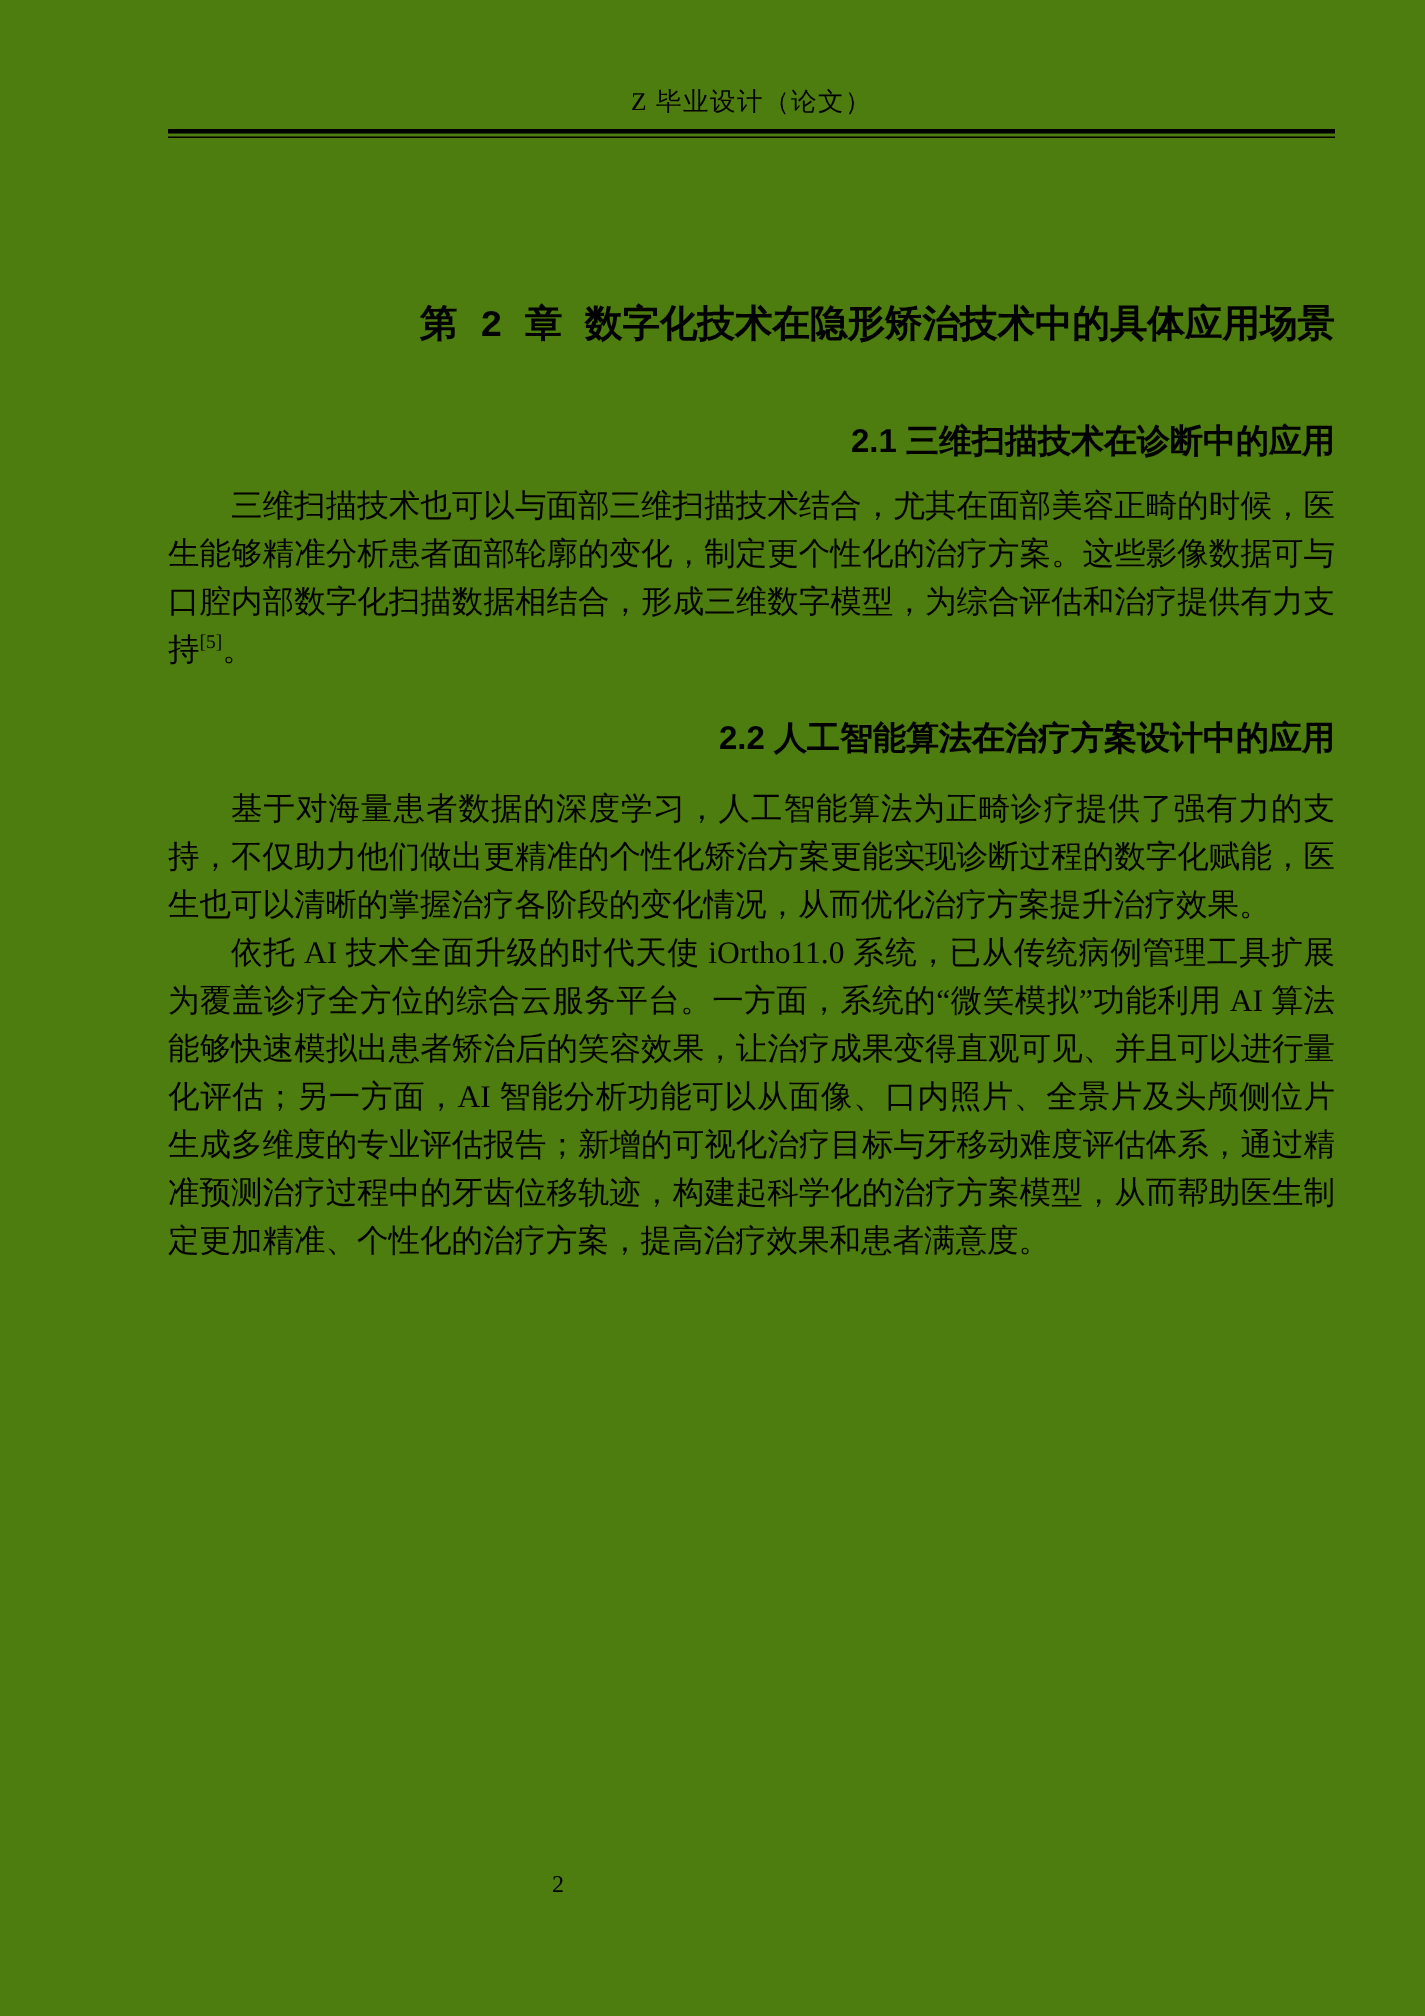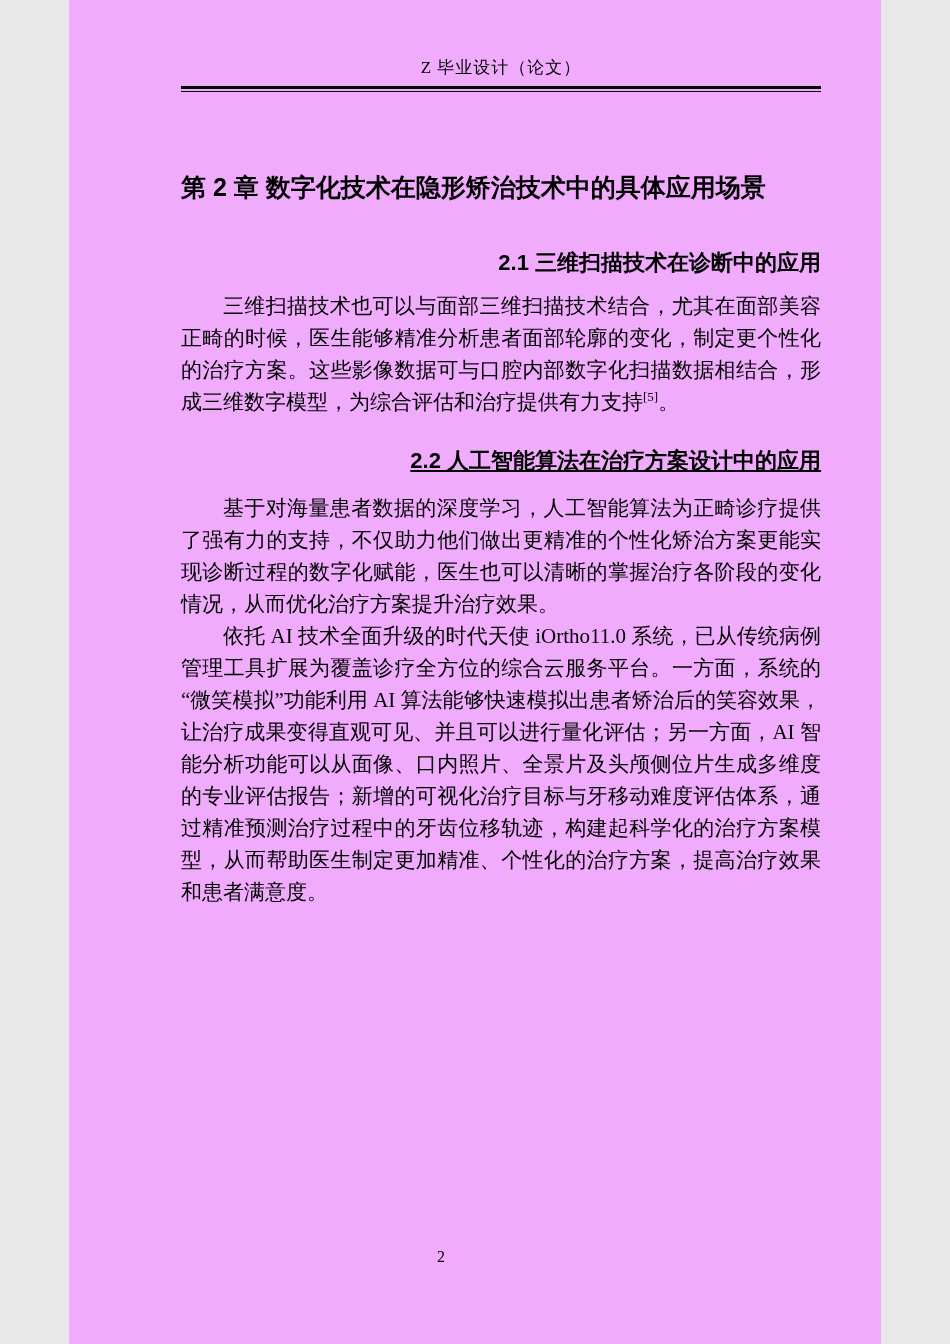--- a/index.html
+++ b/index.html
@@ -1,52 +1,52 @@
 <!DOCTYPE html>
 <html lang="zh"><head>
 <meta charset="utf-8">
 <style>
   html,body { margin:0; padding:0; background:#e8e8e8; }
   .page {
     position:relative;
-    width:812px; height:1344px;
+    width:950px; height:1344px;
     margin:0 auto;
-    background:#f0abfc;
+    background:#4d7c0f;
     color:#000;
     box-sizing:border-box;
     padding:56px 60px 0 112px;
     font-family:"Liberation Serif","DejaVu Serif",serif;
     overflow:hidden;
   }
   .doc-header {
     text-align:center;
     font-size:17px;
     letter-spacing:1px;
     padding-bottom:7px;
   }
   .header-rule-thick { height:2.5px; background:#000; }
   .header-rule-thin  { height:1px;  background:#000; margin-top:2px; }
 
   .chapter-title {
-    margin:78px 0 0 0;
-    text-align:left;
-    font-family:Liberation Sans, sans-serif;
+    margin:109px 0 0 0;
+    text-align:right;
+    font-family:Liberation Mono, monospace;
     font-weight:bold;
     font-size:25px;
     line-height:34px;
   }
   .section-heading {
     font-family:"Liberation Sans","DejaVu Sans",sans-serif;
     font-weight:bold;
     font-size:22px;
     line-height:30px;
     margin:44px 0 12px 0;
     text-align:right;
   }
-  .section-heading.second { margin-top:28px; margin-bottom:16px;text-decoration:underline; }
+  .section-heading.second { margin-top:28px; margin-bottom:16px; }
 
   .body-paragraph {
     margin:0;
     font-size:21px;
     line-height:32px;
     text-align:justify;
     text-indent:2em;
   }
   .body-paragraph sup {
     font-size:13px;

